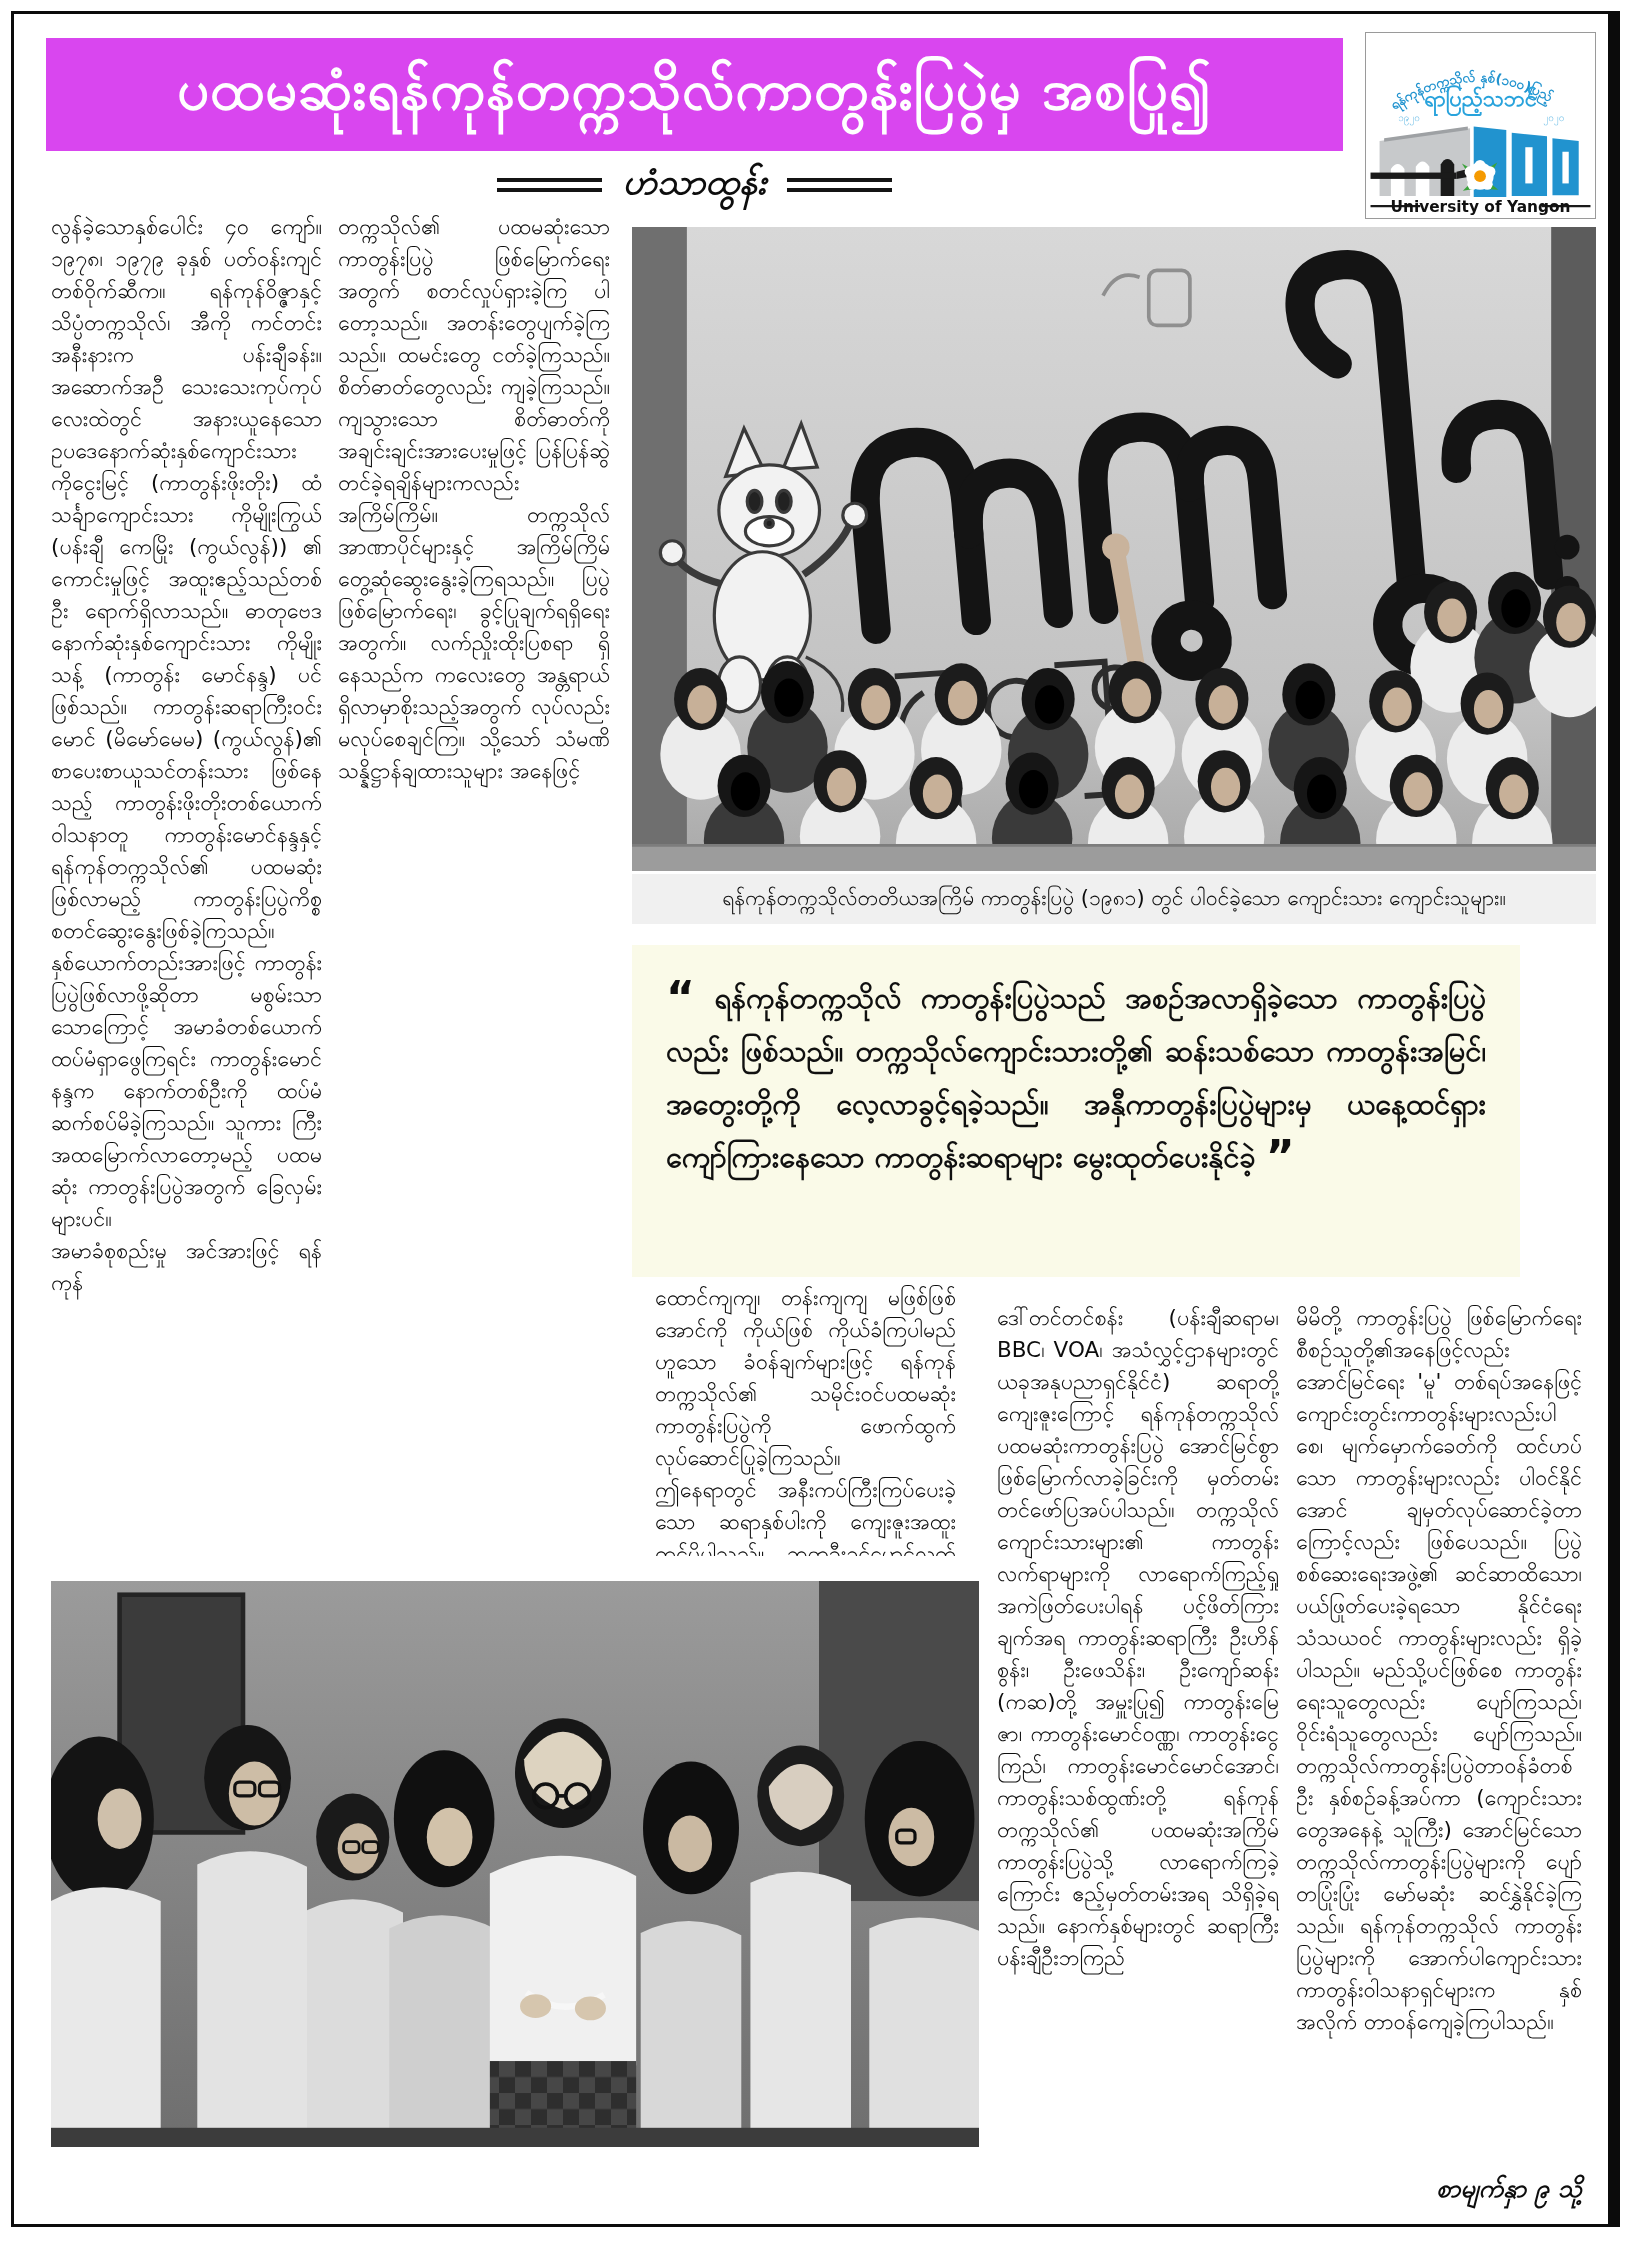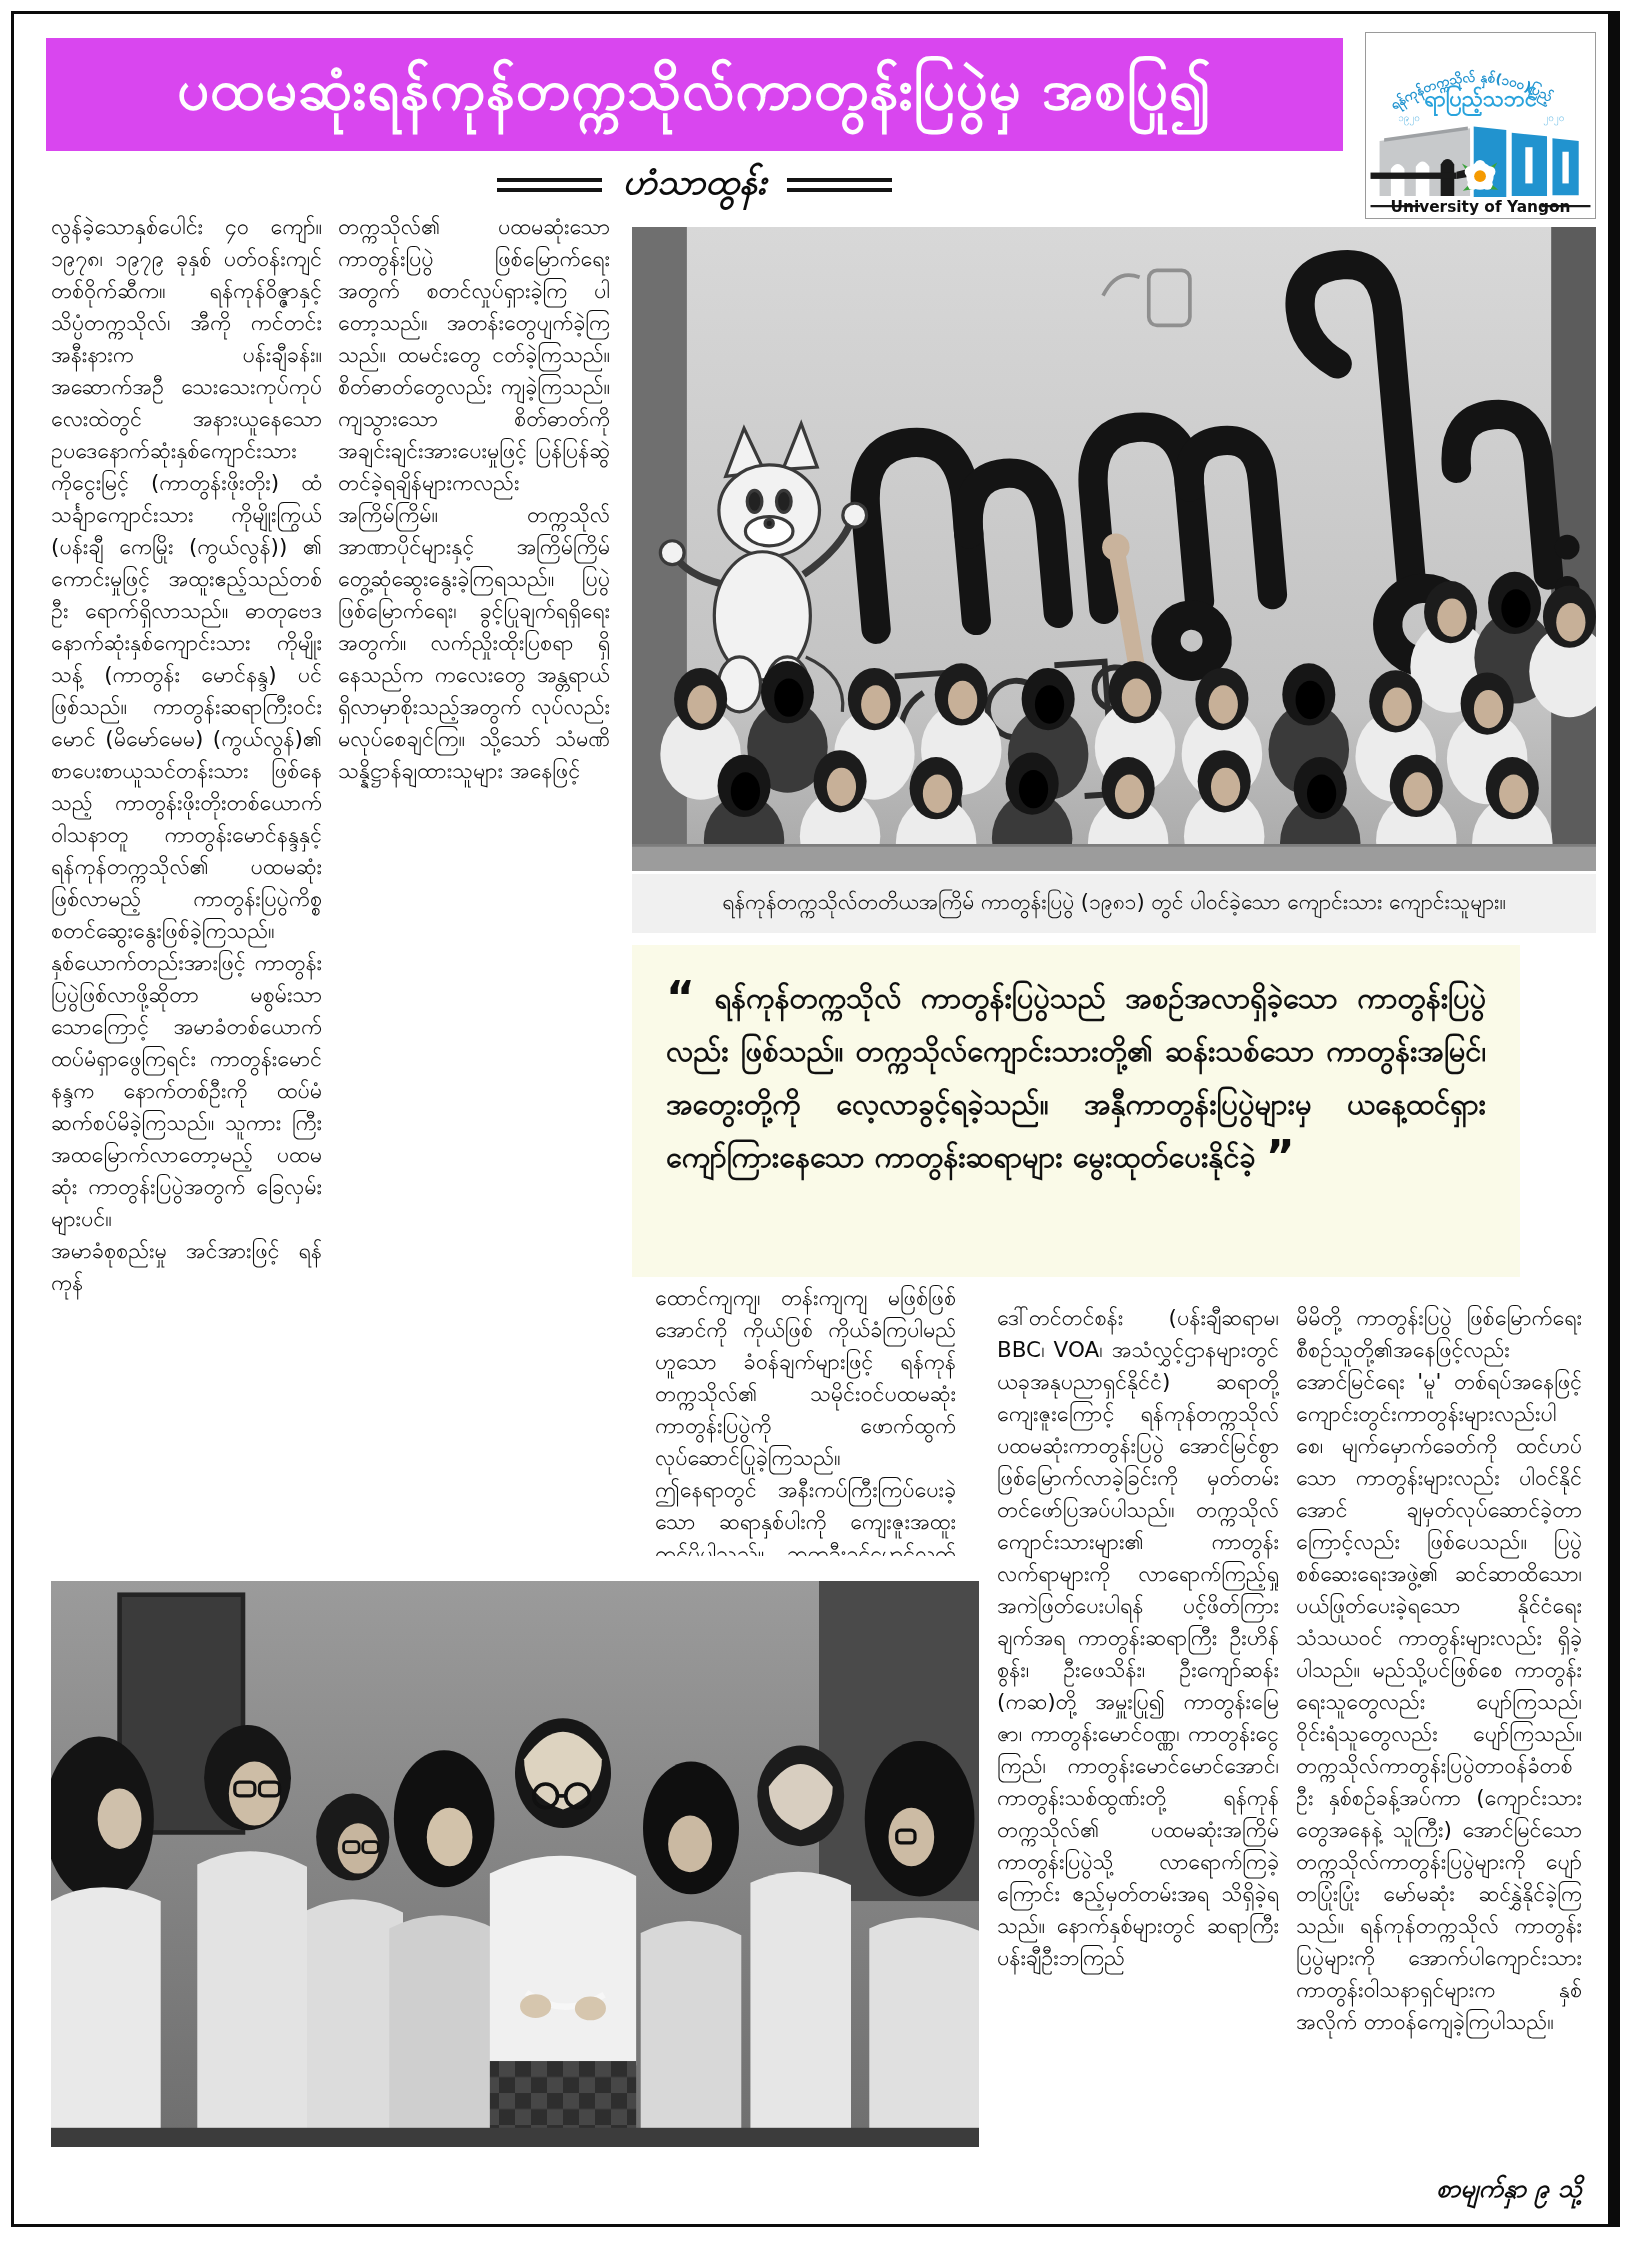--- a/index.html
+++ b/index.html
@@ -27,21 +27,21 @@
   #col3{left:655px;top:1282px;width:301px;height:274px;}
   #col4{left:997px;top:1302px;width:282px;height:920px;}
   #col5{left:1296px;top:1302px;width:286px;height:837px;}
   
   .photo{position:absolute;overflow:hidden;background:#bdbdbd;}
   #photo1{left:632px;top:227px;width:964px;height:644px;}
   #photo2{left:51px;top:1581px;width:928px;height:566px;}
   .photo svg{display:block;width:100%;height:100%;}
   .caption{position:absolute;background:#f0f0f0;display:flex;align-items:center;
            font-size:21px;font-weight:500;}
-  #cap1{left:632px;top:874px;width:964px;height:59px;justify-content:center;}
+  #cap1{left:632px;top:874px;width:964px;height:50px;justify-content:center;}
   #cap2{left:51px;top:2151px;width:928px;height:61px;justify-content:flex-start;padding-left:12.8px;box-sizing:border-box;}
   
   .quote{position:absolute;left:632px;top:945px;width:888px;height:332px;background:#fafae8;
          box-sizing:border-box;padding:26.5px 34px 18.3px 34px;}
   .quote .qtext{font-size:29px;font-weight:bold;line-height:53px;text-align:justify;color:#101010;}
   .qmark{font-size:44px;font-weight:bold;line-height:0;vertical-align:-4.6px;}
   
   .footer{position:absolute;left:1097px;top:2172px;width:485px;height:41px;
           text-align:right;font-size:25px;font-weight:bold;font-style:italic;}
 </style>

